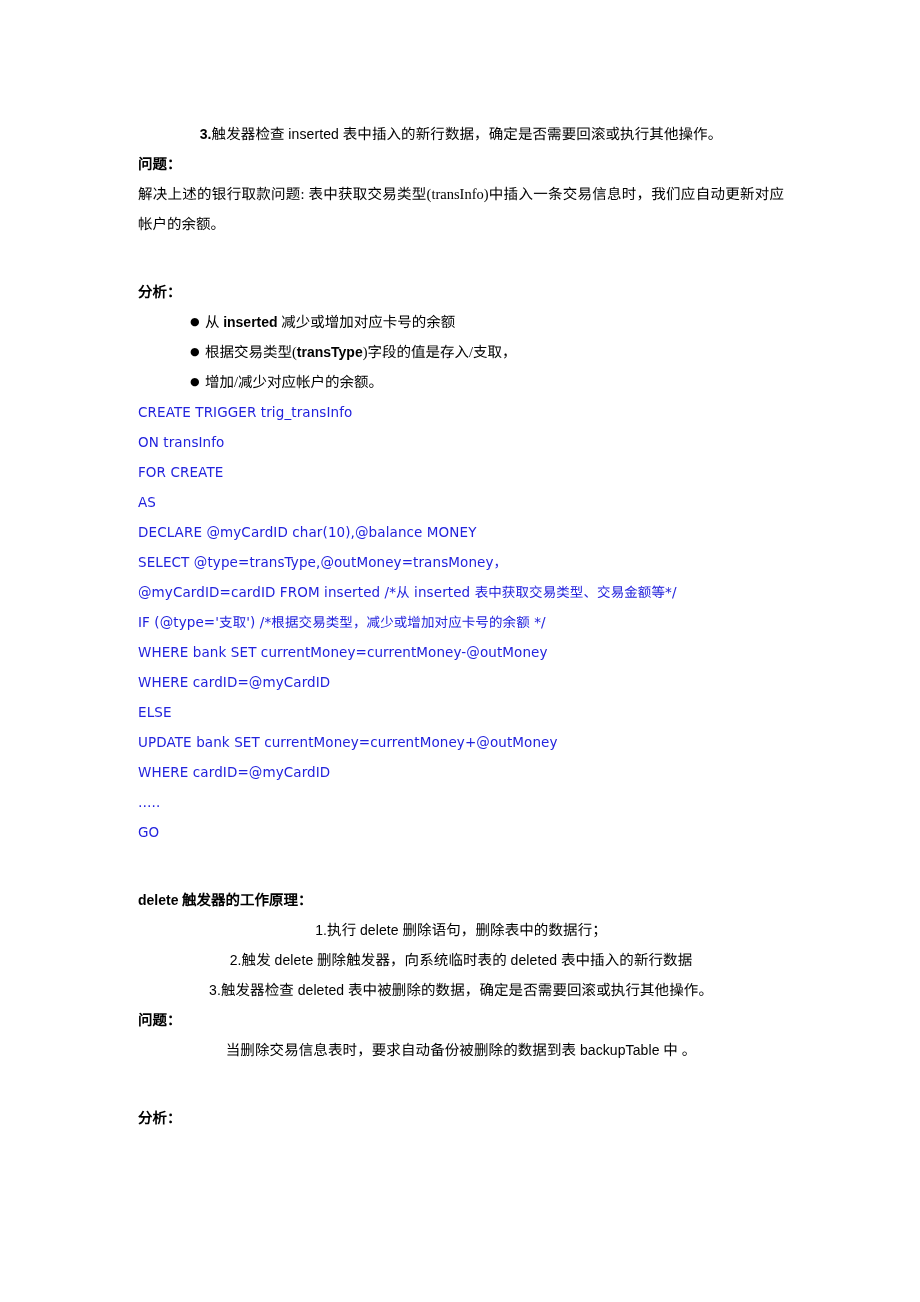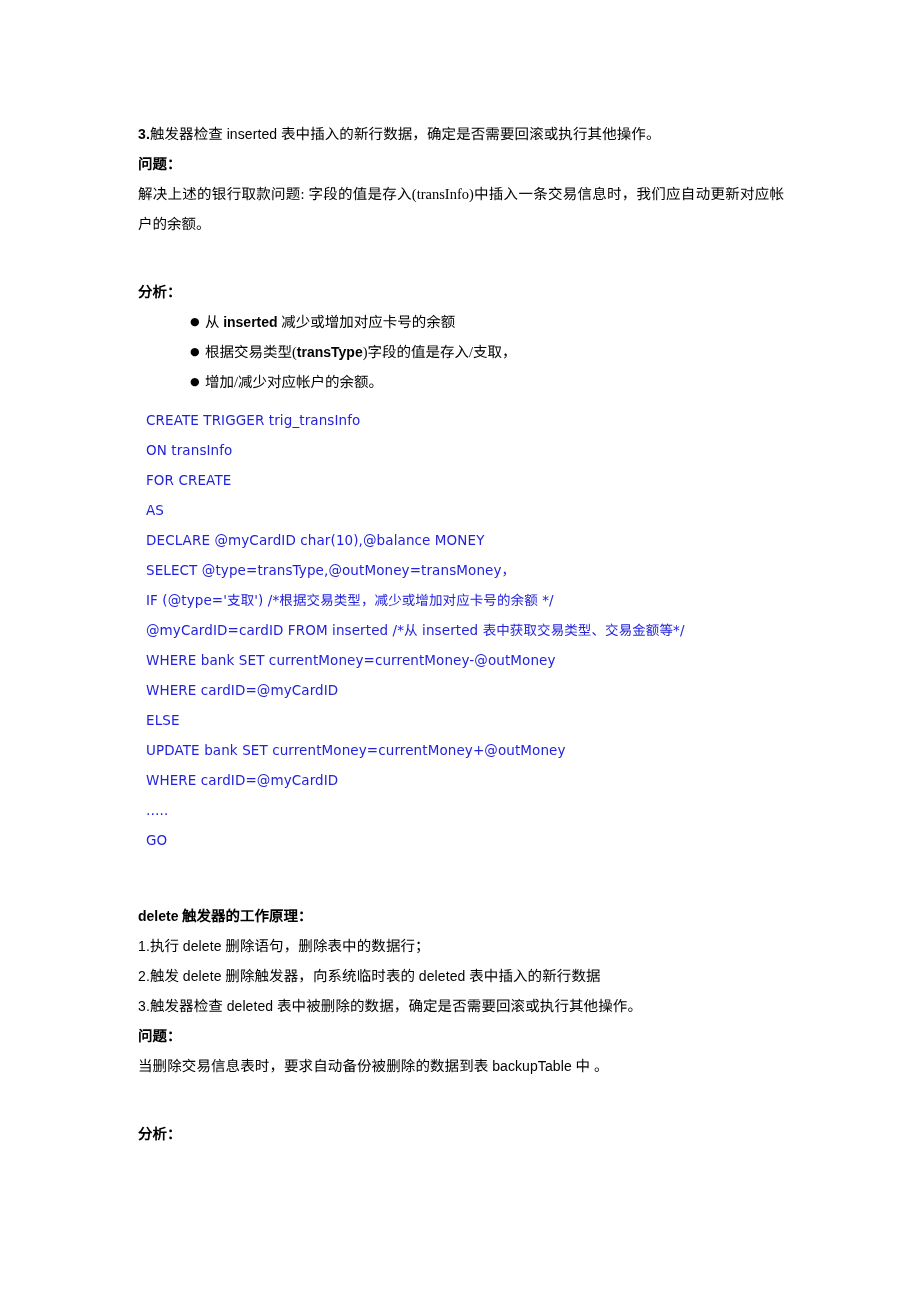--- a/index.html
+++ b/index.html
@@ -32,20 +32,21 @@
   
   .line {
     font-size: 14.5px;
     line-height: 30px;
     white-space: pre-wrap;
     letter-spacing: 0.1px;
   }
 
   .line.cjk {
     font-family: "Liberation Serif", "DejaVu Serif", serif;
+    text-align: center;
   }
 
   
   .lat {
     font-family: "Liberation Sans", "DejaVu Sans", sans-serif;
     font-size: 14px;
   }
   .lat.b {
     font-weight: bold;
   }
@@ -83,21 +84,21 @@
     position: absolute;
     left: 52px;
     top: 0;
     font-size: 11px;
     line-height: 30px;
     font-family: "DejaVu Sans", sans-serif;
   }
 
   
   .code-block {
-    margin: 8px;
+    margin: 0;
     padding: 0;
   }
   .code-line {
     color: #2222dd;
     font-family: "DejaVu Sans", "Liberation Sans", sans-serif;
     font-size: 13.5px;
     line-height: 30px;
     white-space: pre-wrap;
     letter-spacing: 0.1px;
   }
@@ -106,41 +107,41 @@
 </head>
 <body>
 
 <div class="page">
   <div class="content">
 
     <div class="line cjk"><span class="lat b">3.</span><span>触发器检查 </span><span class="lat">inserted</span><span> 表中插入的新行数据，确定是否需要回滚或执行其他操作。</span></div>
 
     <div class="heading">问题：</div>
 
-    <div class="para">解决上述的银行取款问题: 字段的值是存入(transInfo)中插入一条交易信息时，我们应自动更新对应帐户的余额。</div>
+    <div class="para">解决上述的银行取款问题: 表中获取交易类型(transInfo)中插入一条交易信息时，我们应自动更新对应帐户的余额。</div>
 
     <div class="spacer-lg"></div>
 
     <div class="heading">分析：</div>
 
     <ul class="bullets">
       <li><span>从 </span><span class="lat b">inserted</span><span> 减少或增加对应卡号的余额</span></li>
       <li><span>根据交易类型(</span><span class="lat b">transType</span><span>)字段的值是存入/支取，</span></li>
       <li><span>增加/减少对应帐户的余额。</span><span class="lat b"></span><span></span></li>
     </ul>
 
     <div class="code-block">
       <div class="code-line">CREATE TRIGGER trig_transInfo</div>
       <div class="code-line">ON transInfo</div>
       <div class="code-line">FOR CREATE</div>
       <div class="code-line">AS</div>
       <div class="code-line">DECLARE @myCardID char(10),@balance MONEY</div>
       <div class="code-line">SELECT @type=transType,@outMoney=transMoney，</div>
+      <div class="code-line">@myCardID=cardID FROM inserted /*从 inserted 表中获取交易类型、交易金额等*/</div>
       <div class="code-line">IF (@type='支取') /*根据交易类型，减少或增加对应卡号的余额 */</div>
-      <div class="code-line">@myCardID=cardID FROM inserted /*从 inserted 表中获取交易类型、交易金额等*/</div>
       <div class="code-line">WHERE bank SET currentMoney=currentMoney-@outMoney</div>
       <div class="code-line">WHERE cardID=@myCardID</div>
       <div class="code-line">ELSE</div>
       <div class="code-line">UPDATE bank SET currentMoney=currentMoney+@outMoney</div>
       <div class="code-line">WHERE cardID=@myCardID</div>
       <div class="code-line">…..</div>
       <div class="code-line">GO</div>
     </div>
 
     <div class="spacer-lg"></div>

